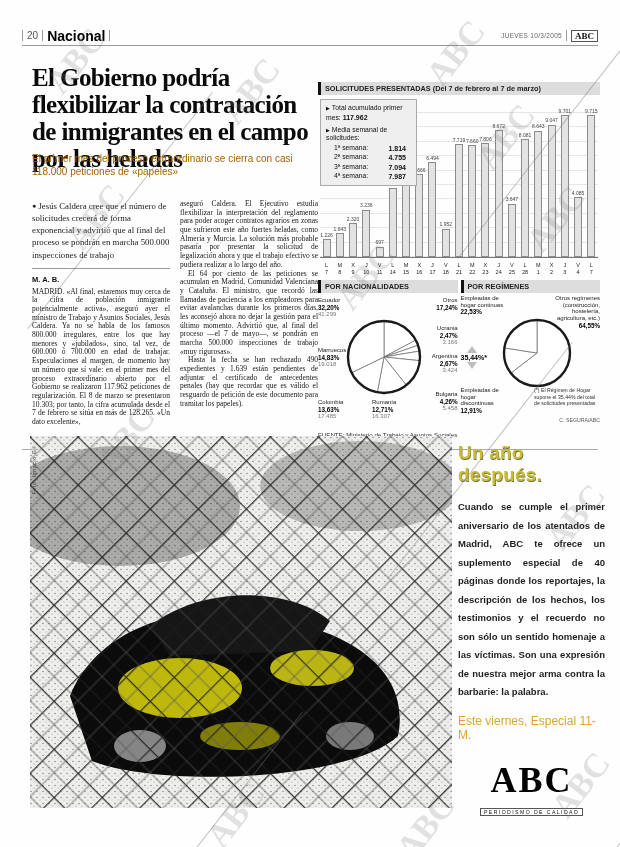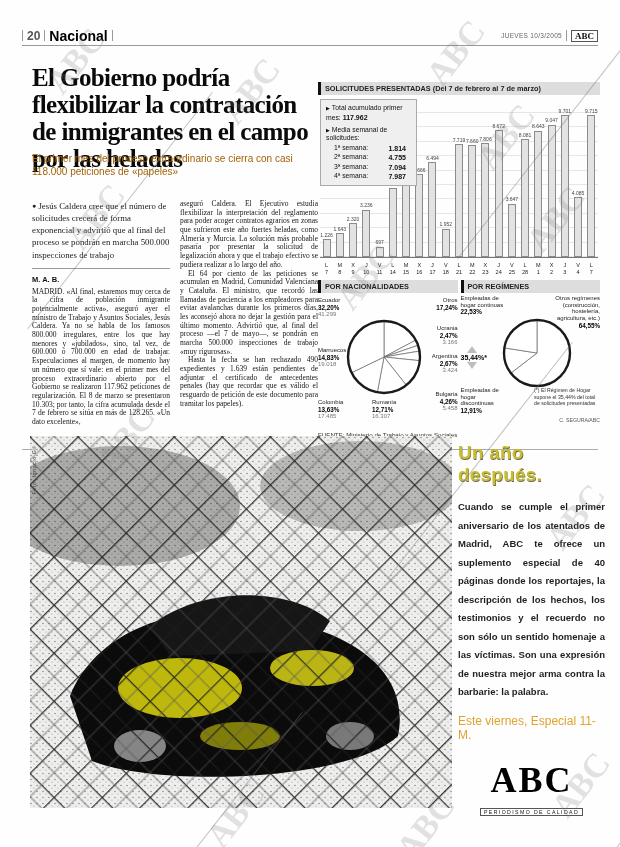--- a/index.html
+++ b/index.html
@@ -2,21 +2,21 @@
 <html><head>
 <meta charset="utf-8">
 <style>
   html,body{margin:0;padding:0;background:#fff;}
   .page{position:relative;width:620px;height:847px;background:#fefefe;overflow:hidden;
         font-family:"Liberation Sans",sans-serif;color:#111;}
   
   .hdr{position:absolute;top:28px;left:22px;right:22px;height:15px;display:flex;justify-content:space-between;align-items:center;}
   .hdr-left,.hdr-right{display:flex;align-items:center;gap:4px;}
   .hbar{width:1px;height:11px;background:#999;}
-  .pageno{font-size:12px;color:#555;font-weight:bold;}
+  .pageno{font-size:10px;color:#555;}
   .section{font-size:14px;font-weight:bold;color:#000;}
   .date{font-size:6.5px;color:#666;letter-spacing:.3px;}
   .brandbox{border:1px solid #555;padding:0 3px;font-family:"Liberation Serif",serif;font-weight:bold;font-size:9px;}
   .hdr-rule{position:absolute;top:45px;left:22px;right:22px;border-top:1px solid #999;}
   
   .headline{position:absolute;left:32px;top:64px;width:290px;font-family:"Liberation Serif",serif;
             font-size:25px;font-weight:bold;line-height:1.08;letter-spacing:-.6px;color:#0a0a0a;}
   .subheadline{position:absolute;left:32px;top:153px;width:276px;font-size:10px;color:#a16207;line-height:1.28;}
   .cols{position:absolute;left:32px;top:200px;width:286px;display:flex;gap:10px;}
   .col{width:138px;}

